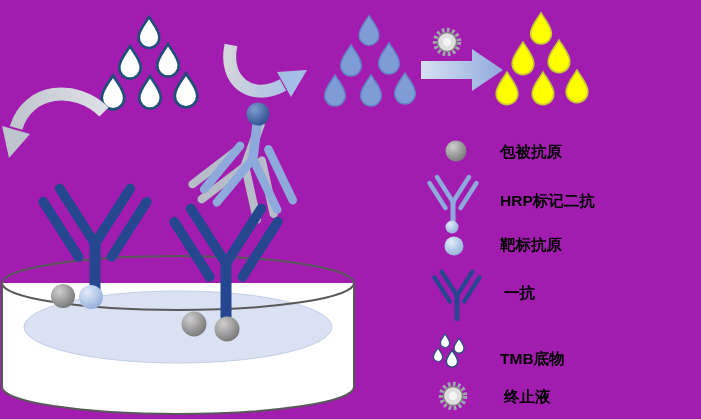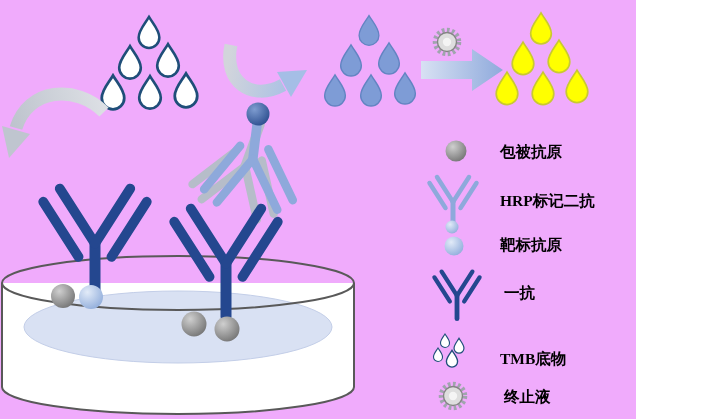--- a/index.html
+++ b/index.html
@@ -1,17 +1,17 @@
 <!DOCTYPE html>
 <html><head>
 <meta charset="utf-8">
 <style>
   html,body{margin:0;padding:0;background:#fff;}
-  #stage{position:relative;width:636px;height:419px;background:#f0abfc;overflow:hidden;
-         font-family:Liberation Serif, serif;}
+  #stage{position:relative;width:701px;height:419px;background:#a21caf;overflow:hidden;
+         font-family:Liberation Sans, sans-serif;}
   svg{display:block;}
   .drop-o{fill:#ffffff;stroke:#1F4E79;stroke-width:2.2;}
   .drop-b{fill:#7E9CD6;stroke:#6384C2;stroke-width:1.2;}
   .drop-y{fill:#FFFF00;stroke:#C9C931;stroke-width:1.4;}
   .legend-label{font-size:15.5px;font-weight:bold;fill:#000;}
 </style>
 </head>
 <body>
 
 <div id="stage">

